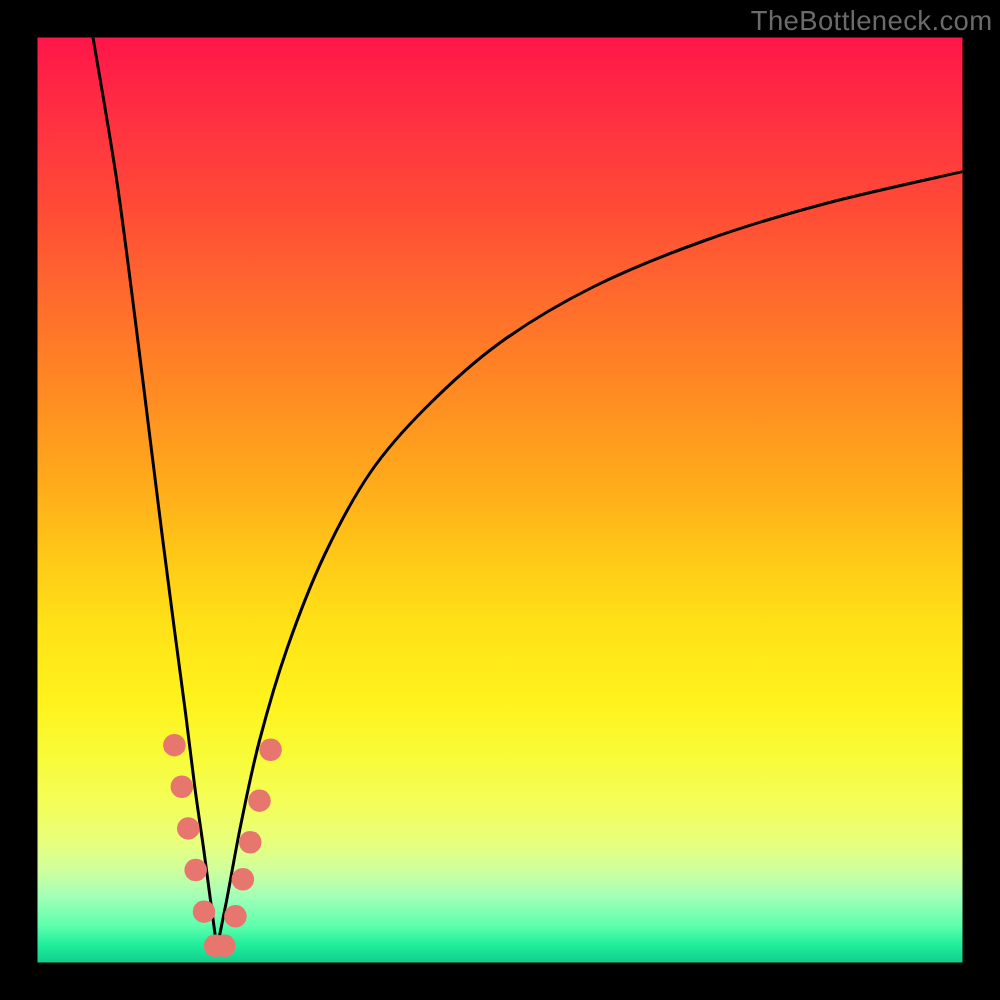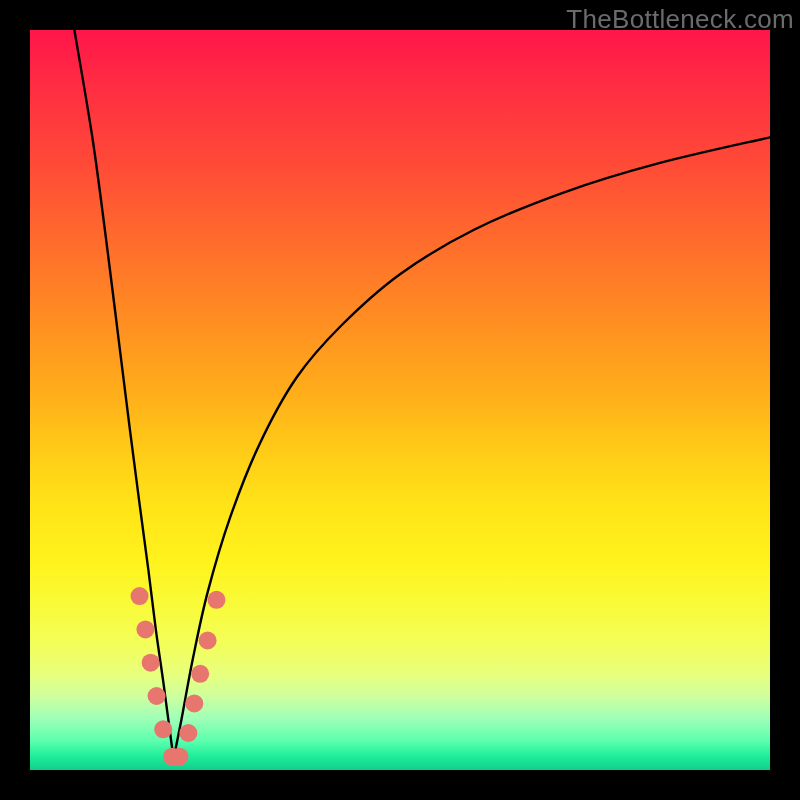--- a/index.html
+++ b/index.html
@@ -16,21 +16,21 @@
  #ffe317 64%,
  #fff31d 72%,
  #f8fb3a 78%,
  #f3fe5a 83%,
  #e8ff7c 87%,
  #cfff9e 90%,
  #a0ffb8 93%,
  #5effad 96%,
  #22ef9c 98%,
  #0fcf8c 100%)}
-.watermark{position:absolute;right:6px;top:4px;color:#6b6b6b;font-size:26px;letter-spacing:.3px}
+.watermark{position:absolute;right:6px;top:4px;color:#6b6b6b;font-size:22px;letter-spacing:.3px}
 svg{position:absolute;left:0;top:0}
 </style>
 </head>
 <body>
 
 <div class="frame">
   <div class="plot">
     <svg id="svg" width="740" height="740" viewBox="0 0 740 740">
         <path d="M 44.4 0 C 47.483333333333334 18.5 57.35000000000001 74 62.900000000000006 111 C 68.45 148 73.38333333333334 188.7 77.7 222 C 82.01666666666667 255.3 85.1 281.20000000000005 88.8 310.8 C 92.5 340.4 96.44666666666667 372.46666666666664 99.9 399.59999999999997 C 103.35333333333334 426.7333333333333 106.43666666666668 450.1666666666667 109.52000000000001 473.6 C 112.60333333333334 497.03333333333336 115.68666666666667 519.2333333333333 118.4 540.2 C 121.11333333333334 561.1666666666667 123.33333333333334 580.9 125.80000000000001 599.4 C 128.26666666666668 617.9 130.98 635.1666666666667 133.2 651.2 C 135.42 667.2333333333333 137.39333333333335 682.6500000000001 139.12 695.6 C 140.84666666666666 708.55 142.82 723.35 143.55999999999997 728.9" fill="none" stroke="#000" stroke-width="2.4" stroke-linecap="round"></path>
         <path d="M 143.55999999999997 728.9 C 144.91666666666663 722.1166666666667 148.4933333333333 704.85 151.7 688.2 C 154.90666666666667 671.5500000000001 158.48333333333335 649.9666666666667 162.8 629 C 167.11666666666667 608.0333333333333 171.43333333333334 585.8333333333333 177.6 562.4 C 183.76666666666665 538.9666666666667 191.16666666666669 513.0666666666666 199.8 488.4 C 208.43333333333334 463.7333333333333 218.3 437.8333333333333 229.4 414.4 C 240.5 390.96666666666664 252.83333333333331 367.5333333333333 266.4 347.79999999999995 C 279.96666666666664 328.0666666666666 293.53333333333336 313.26666666666665 310.8 296 C 328.06666666666666 278.73333333333335 347.8 260.2333333333333 370 244.2 C 392.2 228.16666666666666 416.8666666666667 213.36666666666673 444 199.80000000000007 C 471.1333333333333 186.2333333333334 501.96666666666664 173.89999999999995 532.8 162.79999999999995 C 563.6333333333333 151.69999999999996 594.4666666666667 142.45000000000002 629 133.20000000000005 C 663.5333333333333 123.95000000000006 721.5 111.61666666666673 740 107.30000000000007" fill="none" stroke="#000" stroke-width="2.4" stroke-linecap="round"></path>

